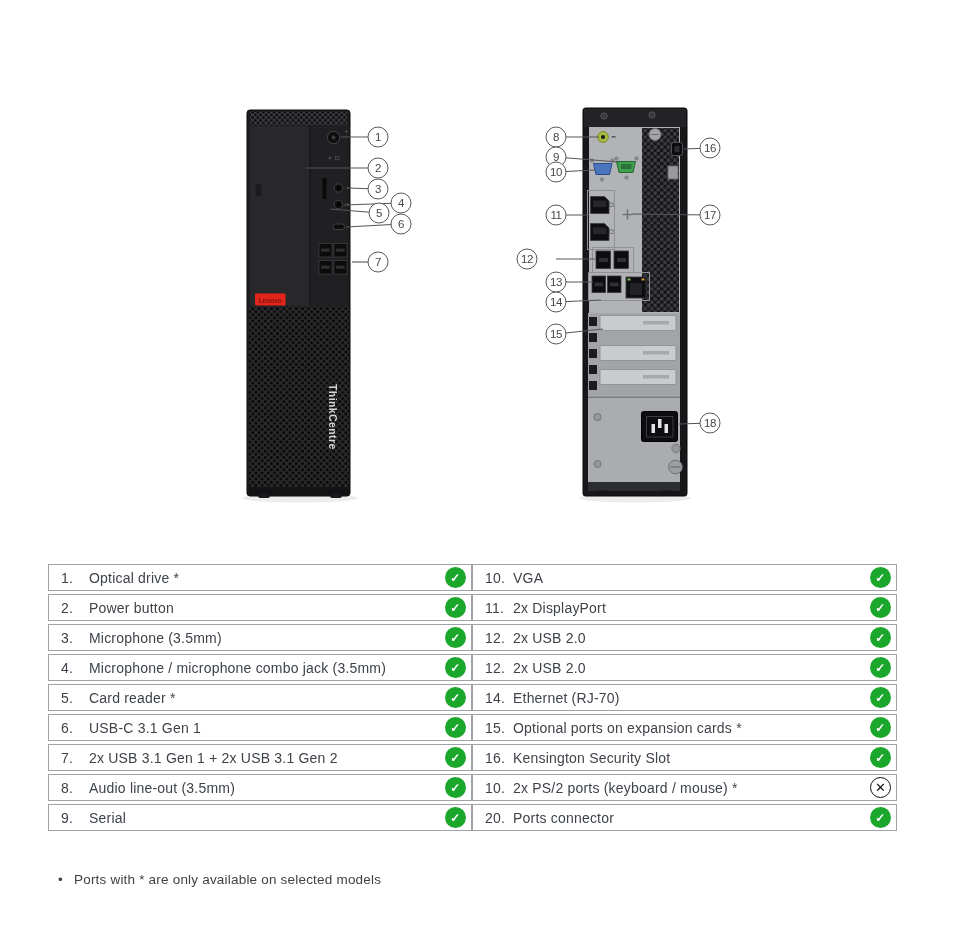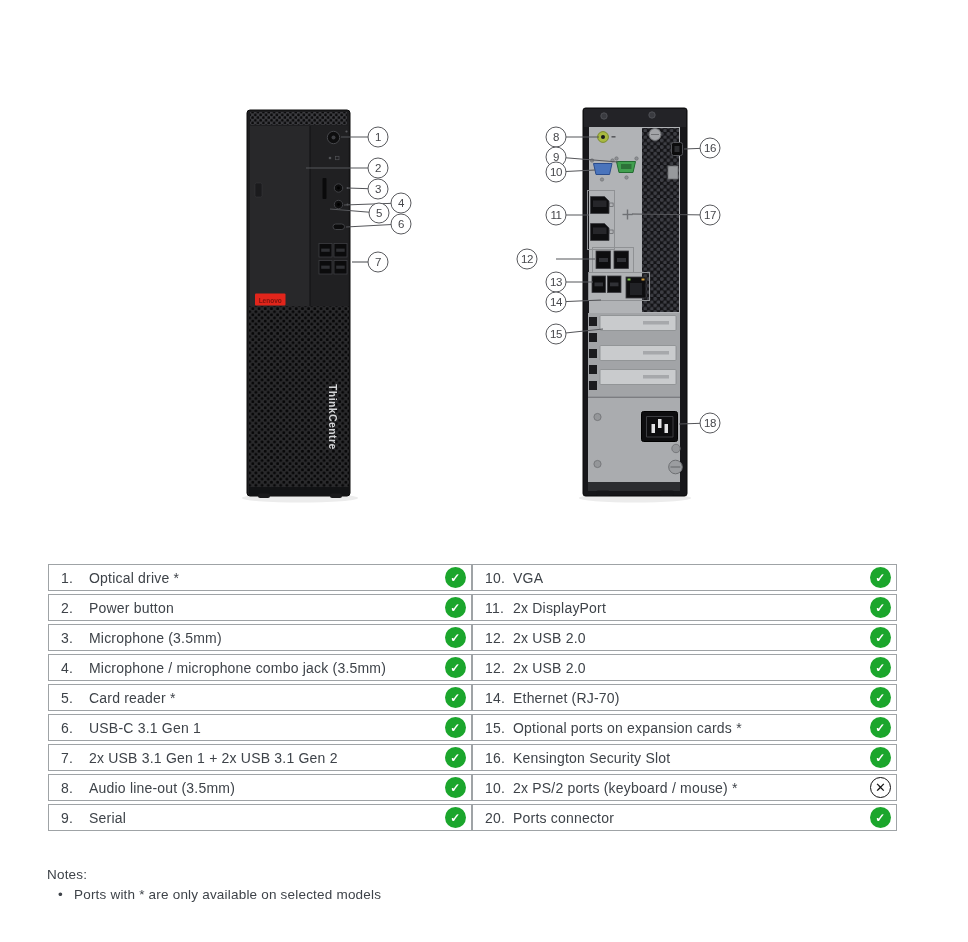--- a/index.html
+++ b/index.html
@@ -400,20 +400,19 @@
               <span class="num">20.</span>
               <span class="lbl">Ports connector</span>
               <span class="mark ok">✓</span>
             </div>
           </td>
     </tr>
   </tbody>
     </table>
 
   <div class="notes">
-    <div>Notes:</div>
     <div class="note-line">
       <span class="bullet">•</span>
       <span>Ports with * are only available on selected models</span>
     </div>
   </div>
 
 </div>
 
 </body></html>

